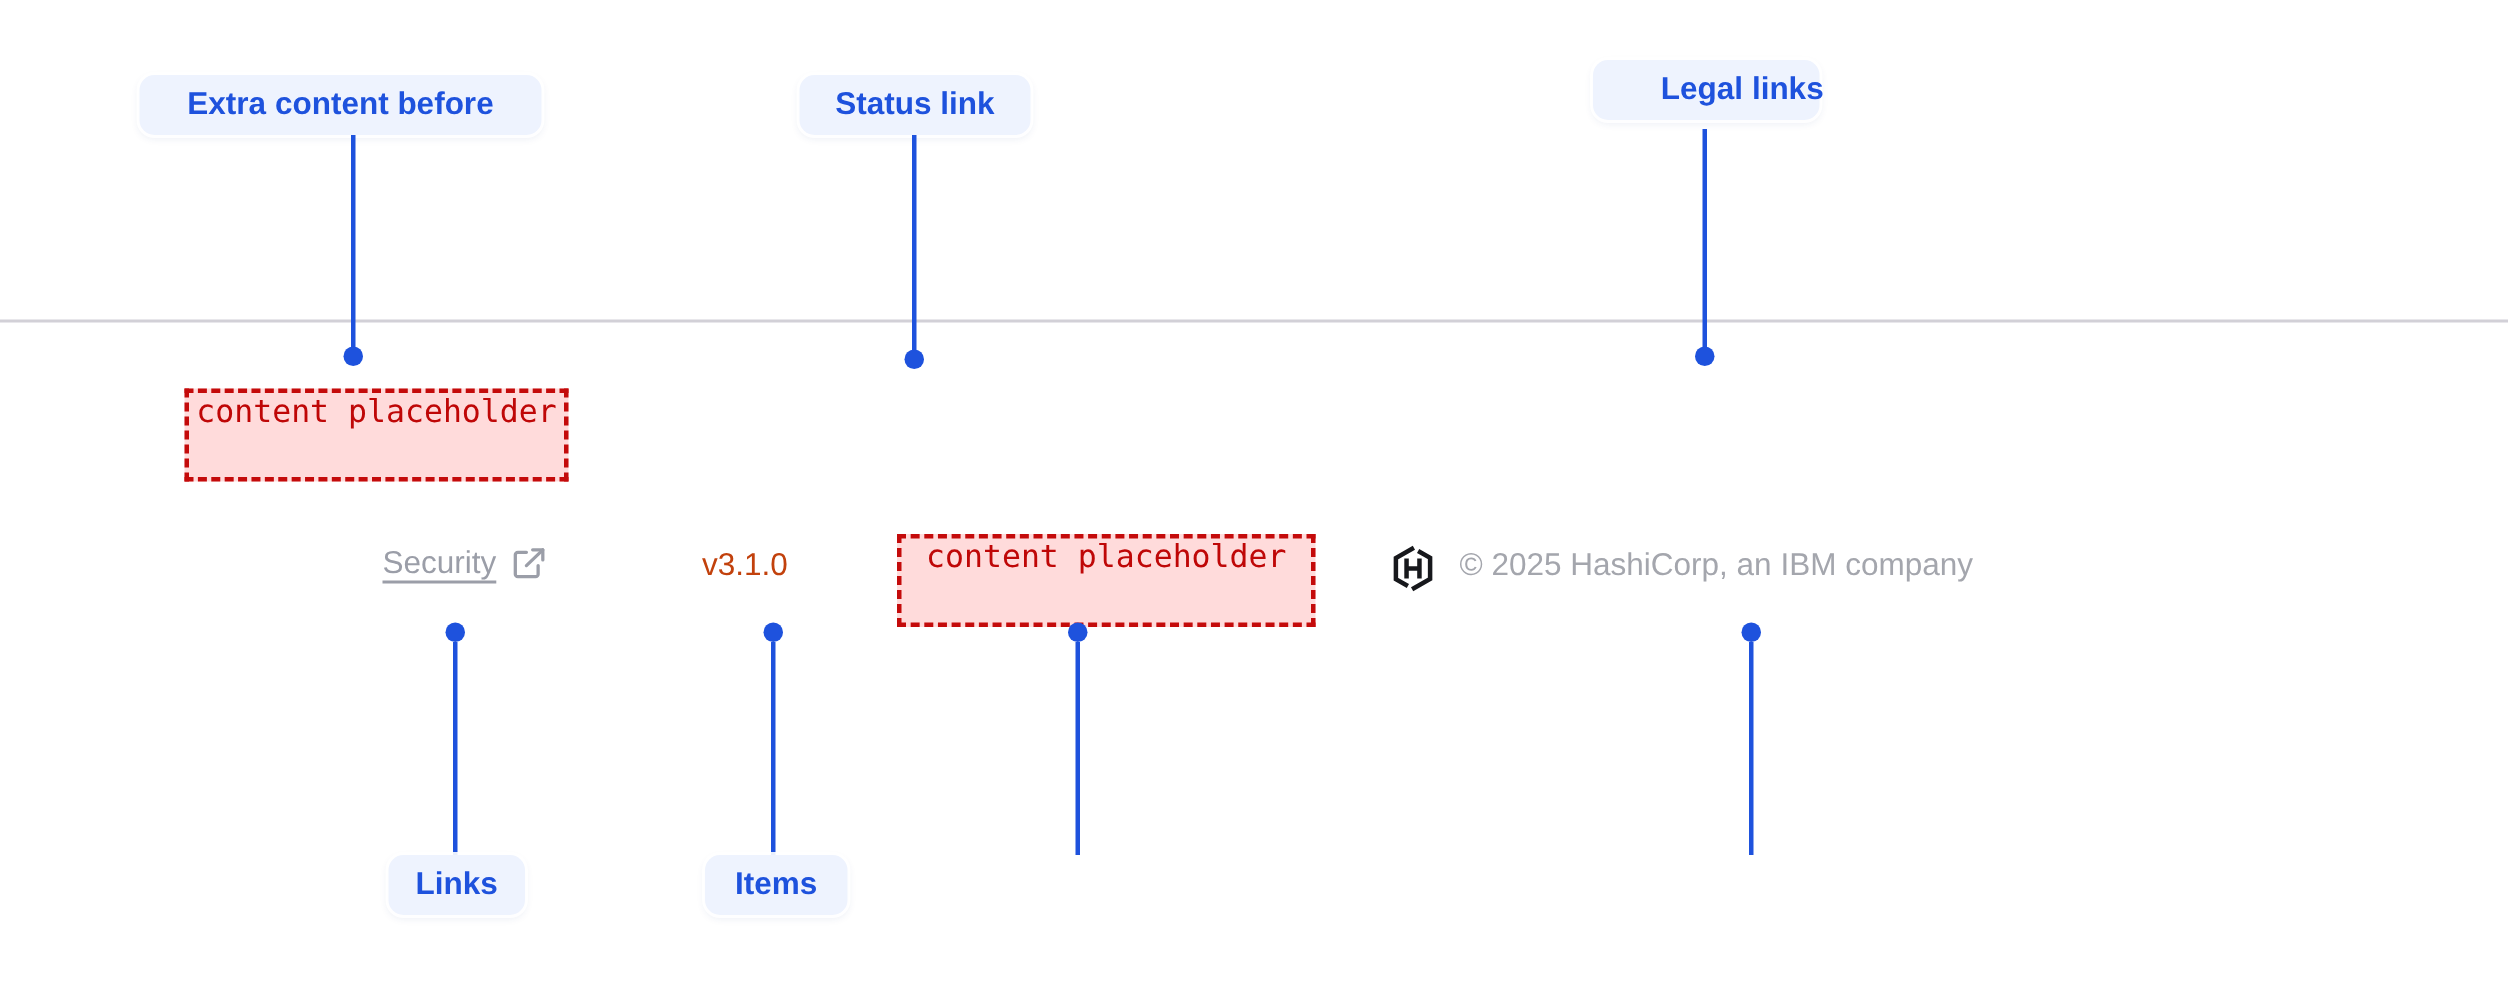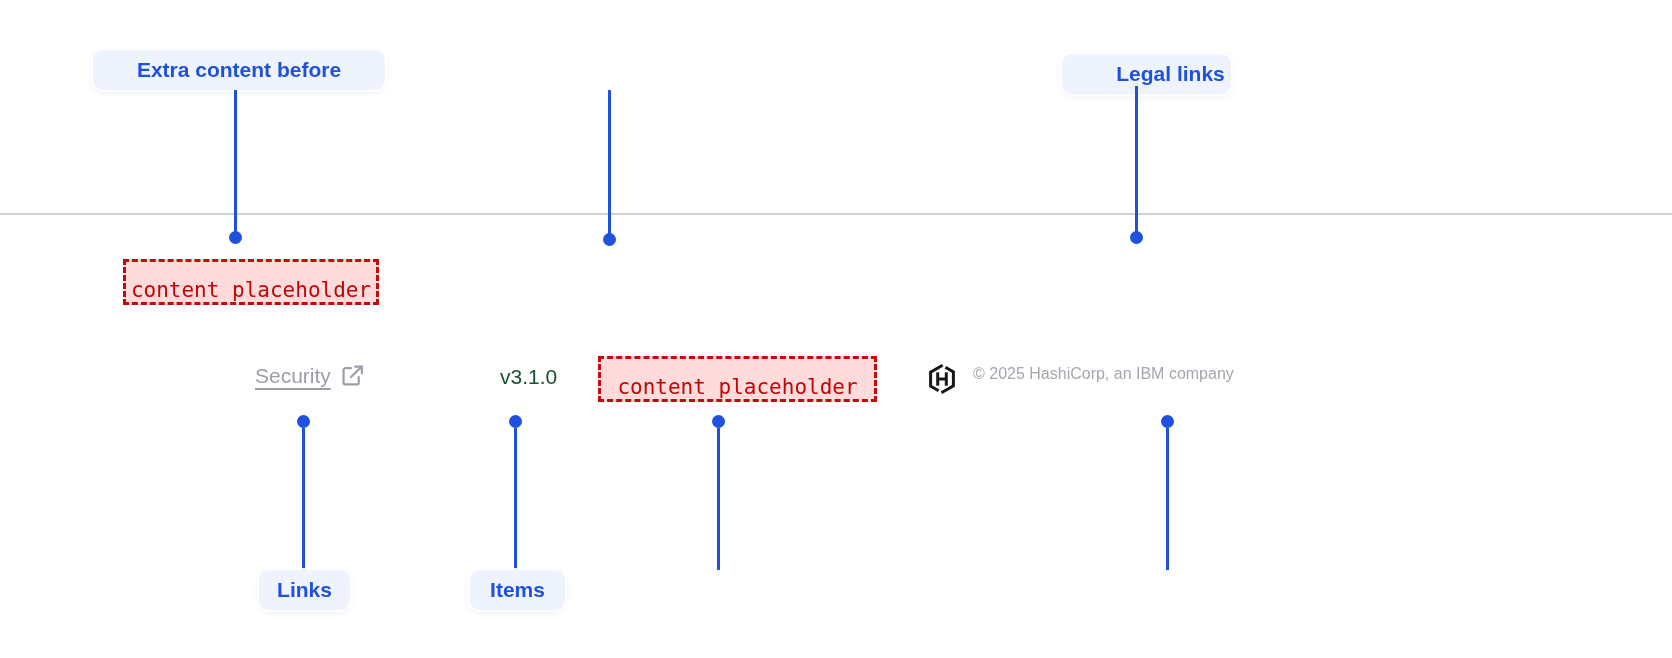--- a/index.html
+++ b/index.html
@@ -3,33 +3,33 @@
 <meta charset="utf-8">
 <style>
   html,body{margin:0;padding:0;background:#ffffff;}
   body{width:1672px;height:658px;overflow:hidden;font-family:"Liberation Sans",sans-serif;}
   #canvas{position:relative;width:1672px;height:658px;background:#ffffff;}
 
   
   .divider{position:absolute;left:0;top:213px;width:1672px;height:2px;background:#d2d0d7;}
 
   
-  .phbox{position:absolute;height:46px;box-sizing:border-box;border:3px dashed #c40b0b;background:#ffdbdb;
-         display:flex;align-items:flex-end;justify-content:center;
+  .phbox{position:absolute;height:62px;box-sizing:border-box;border:3px dashed #c40b0b;background:#ffdbdb;
+         display:flex;align-items:flex-start;justify-content:center;
          font-family:"DejaVu Sans Mono",monospace;font-size:21px;color:#bf0707;white-space:nowrap;}
   .status-wrap{position:absolute;left:455px;top:268px;display:flex;align-items:center;gap:13px;}
   .status-icon{width:31px;height:31px;display:block;}
   .footer-link{font-size:21px;color:#9b9ea8;text-decoration:underline;text-underline-offset:5px;white-space:nowrap;cursor:pointer;}
   .legal-box{position:absolute;left:770px;top:236px;width:792px;height:104px;box-sizing:border-box;
              border:2px dashed #2f5de6;display:flex;align-items:center;justify-content:space-between;padding:0 23px;}
   .changelog{position:absolute;left:255px;top:363px;display:flex;align-items:center;gap:9px;}
   .ext-icon{width:25px;height:25px;display:block;}
-  .version{position:absolute;left:500px;top:365px;font-size:21px;color:#14532d;}
+  .version{position:absolute;left:468px;top:365px;font-size:21px;color:#c2410c;}
   .logo{position:absolute;left:926px;top:363px;width:32px;height:32px;}
-  .copyright{position:absolute;left:973px;top:365px;font-size:16px;color:#a4a6ad;white-space:nowrap;}
+  .copyright{position:absolute;left:973px;top:365px;font-size:21px;color:#a4a6ad;white-space:nowrap;}
 
   
   .pill{position:absolute;height:40px;box-sizing:border-box;background:#eef3fe;border-radius:10px;
         display:flex;align-items:center;justify-content:center;
         font-size:21px;font-weight:600;color:#1e52dd;white-space:nowrap;
         box-shadow:0 0 0 2px rgba(255,255,255,.9),0 2px 6px rgba(30,60,140,.10);}
   .aline{position:absolute;width:3px;background:#1e52dd;}
   .adot{position:absolute;width:13px;height:13px;border-radius:50%;background:#1e52dd;}
 </style>
 </head>
@@ -62,30 +62,33 @@
 
   <svg class="logo" viewBox="0 0 32 32" fill="none" stroke="#17181c" stroke-width="3">
     <path d="M16.6 2.2 4.6 9.1v14l8 4.6"></path>
     <path d="M15.4 29.8l12-6.9v-14l-8-4.6"></path>
     <path d="M11.7 9.3v13.4"></path>
     <path d="M20.3 9.3v13.4"></path>
     <path d="M11.7 16h8.6"></path>
   </svg>
   <span class="copyright">© 2025 HashiCorp, an IBM company</span>
 
-  <div class="pill" style="left:93px;top:50px;width:292px;">
+  <div class="pill" style="left:93px;top:50px;width:268px;">
     <span>Extra content before</span>
   </div>
   <div class="aline" style="left:234px;top:90px;height:142px;"></div>
   <div class="adot" style="left:229px;top:231px;"></div>
 
+  <div class="pill" style="left:533px;top:50px;width:154px;">
+    <span>Status link</span>
+  </div>
   <div class="aline" style="left:608px;top:90px;height:144px;"></div>
   <div class="adot" style="left:603px;top:233px;"></div>
 
-  <div class="pill" style="left:1062px;top:54px;width:169px;padding-left:48px;">
+  <div class="pill" style="left:1062px;top:40px;width:151px;padding-left:48px;">
     <span>Legal links</span>
   </div>
   <div class="aline" style="left:1135px;top:86px;height:146px;"></div>
   <div class="adot" style="left:1130px;top:231px;"></div>
 
   <div class="adot" style="left:297px;top:415px;"></div>
   <div class="aline" style="left:302px;top:428px;height:142px;"></div>
   <div class="pill" style="left:259px;top:570px;width:91px;">
     <span>Links</span>
   </div>

